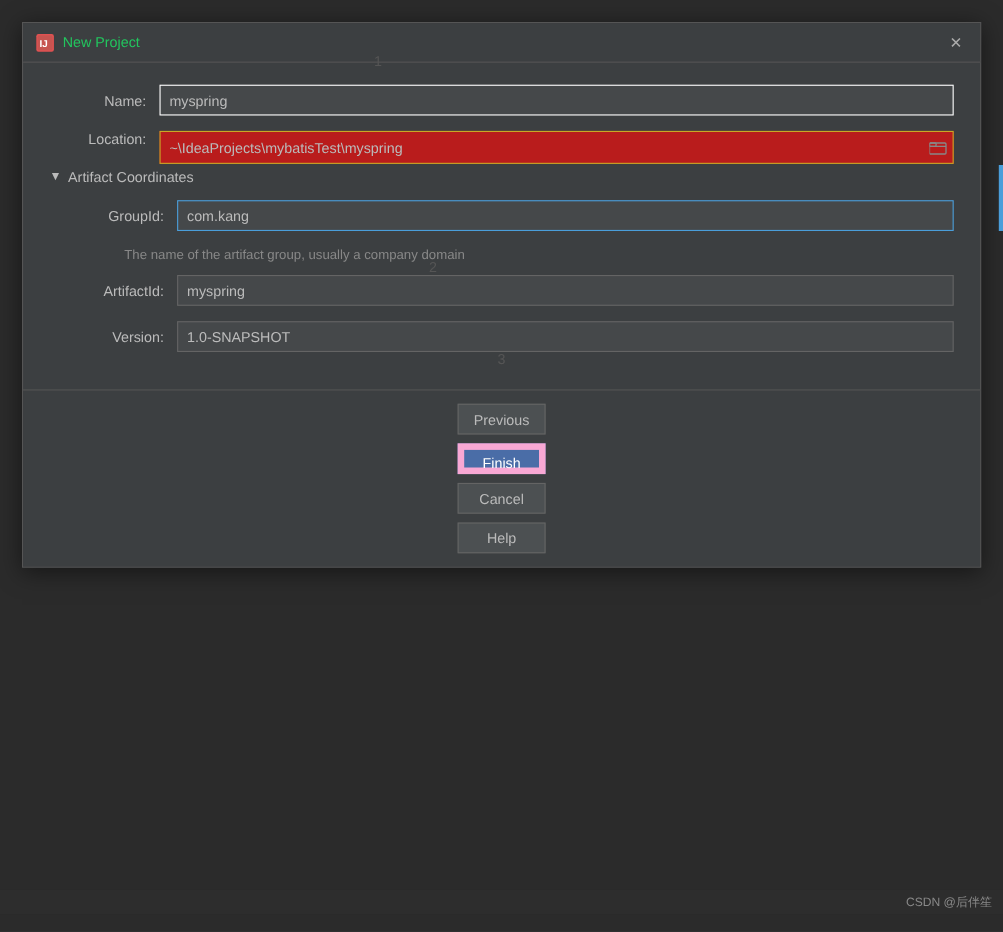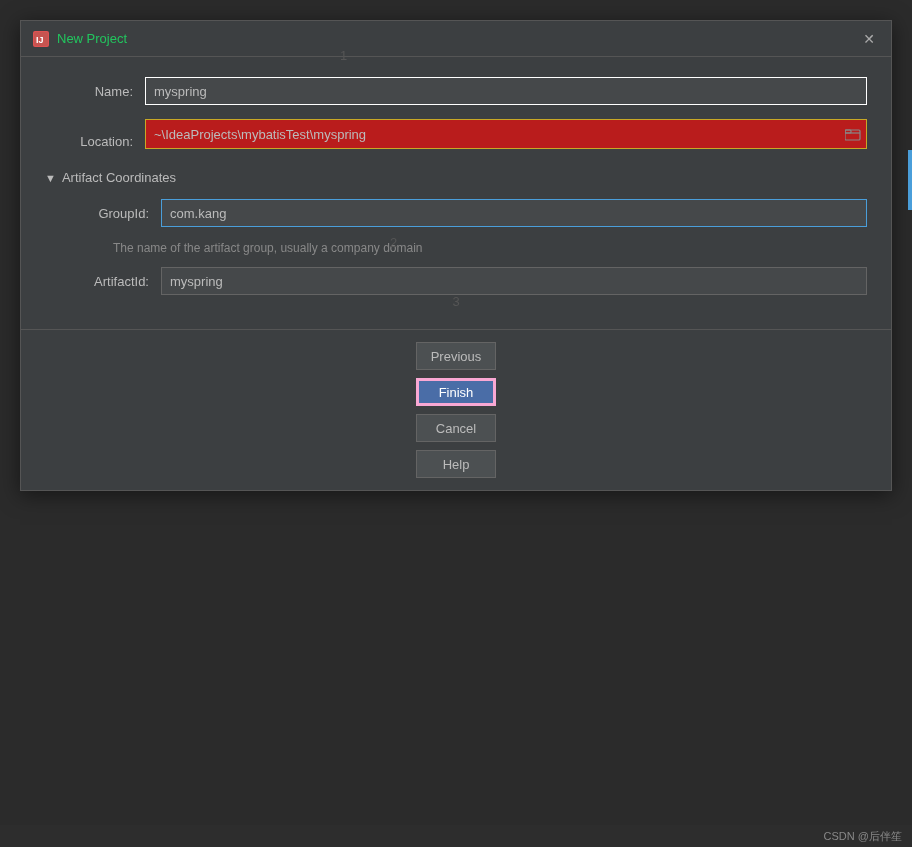--- a/index.html
+++ b/index.html
@@ -113,22 +113,22 @@
       outline: none;
     }
 
     .name-input {
       border: 1px solid #ffffff;
       background: #45484a;
     }
 
     .location-row {
       display: flex;
-      align-items: flex-end;
-      margin-bottom: 21px;
+      align-items: flex-start;
+      margin-bottom: 4px;
     }
 
     .location-input-wrapper {
       flex: 1;
       display: flex;
       align-items: center;
       border: 1px solid #c8a826;
       background: #b91c1c;
     }
 
@@ -239,27 +239,27 @@
       padding: 4px 14px;
       font-size: 13px;
       cursor: pointer;
       border: 1px solid #646464;
       background: #4c5052;
       color: #bbbbbb;
     }
 
     .btn-primary {
       background: #4a6da7;
-      border: 3px solid #f9a8d4;
+      border: 6px solid #f9a8d4;
       color: #ffffff;
     }
 
     .bottom-bar {
       position: absolute;
-      bottom: 0;
+      bottom: 16px;
       left: 0;
       right: 0;
       height: 22px;
       background: #2d2d2d;
       display: flex;
       align-items: center;
       justify-content: flex-end;
       padding-right: 10px;
     }
 
@@ -333,20 +333,24 @@
           <label class="form-label">GroupId:</label>
           <input type="text" class="groupid-input groupid-input-active" value="com.kang" style="">
         </div>
         <div class="hint-text">The name of the artifact group, usually a company domain</div>
 
         <div class="form-row">
           <label class="form-label">ArtifactId:</label>
           <input type="text" class="form-input" value="myspring" style="">
         </div>
 
+        <div class="form-row">
+          <label class="form-label">Version:</label>
+          <input type="text" class="form-input version-input" value="1.0-SNAPSHOT" style="">
+        </div>
       </div>
 
     </div>
 
     <div style="flex: 1; position: relative;">
       <div style="position: absolute; bottom: 20px; left: 50%; transform: translateX(-50%); color: #555555; font-size: 13px;">3</div>
     </div>
 
     <div class="dialog-footer">
       <button class="btn">Previous</button>

